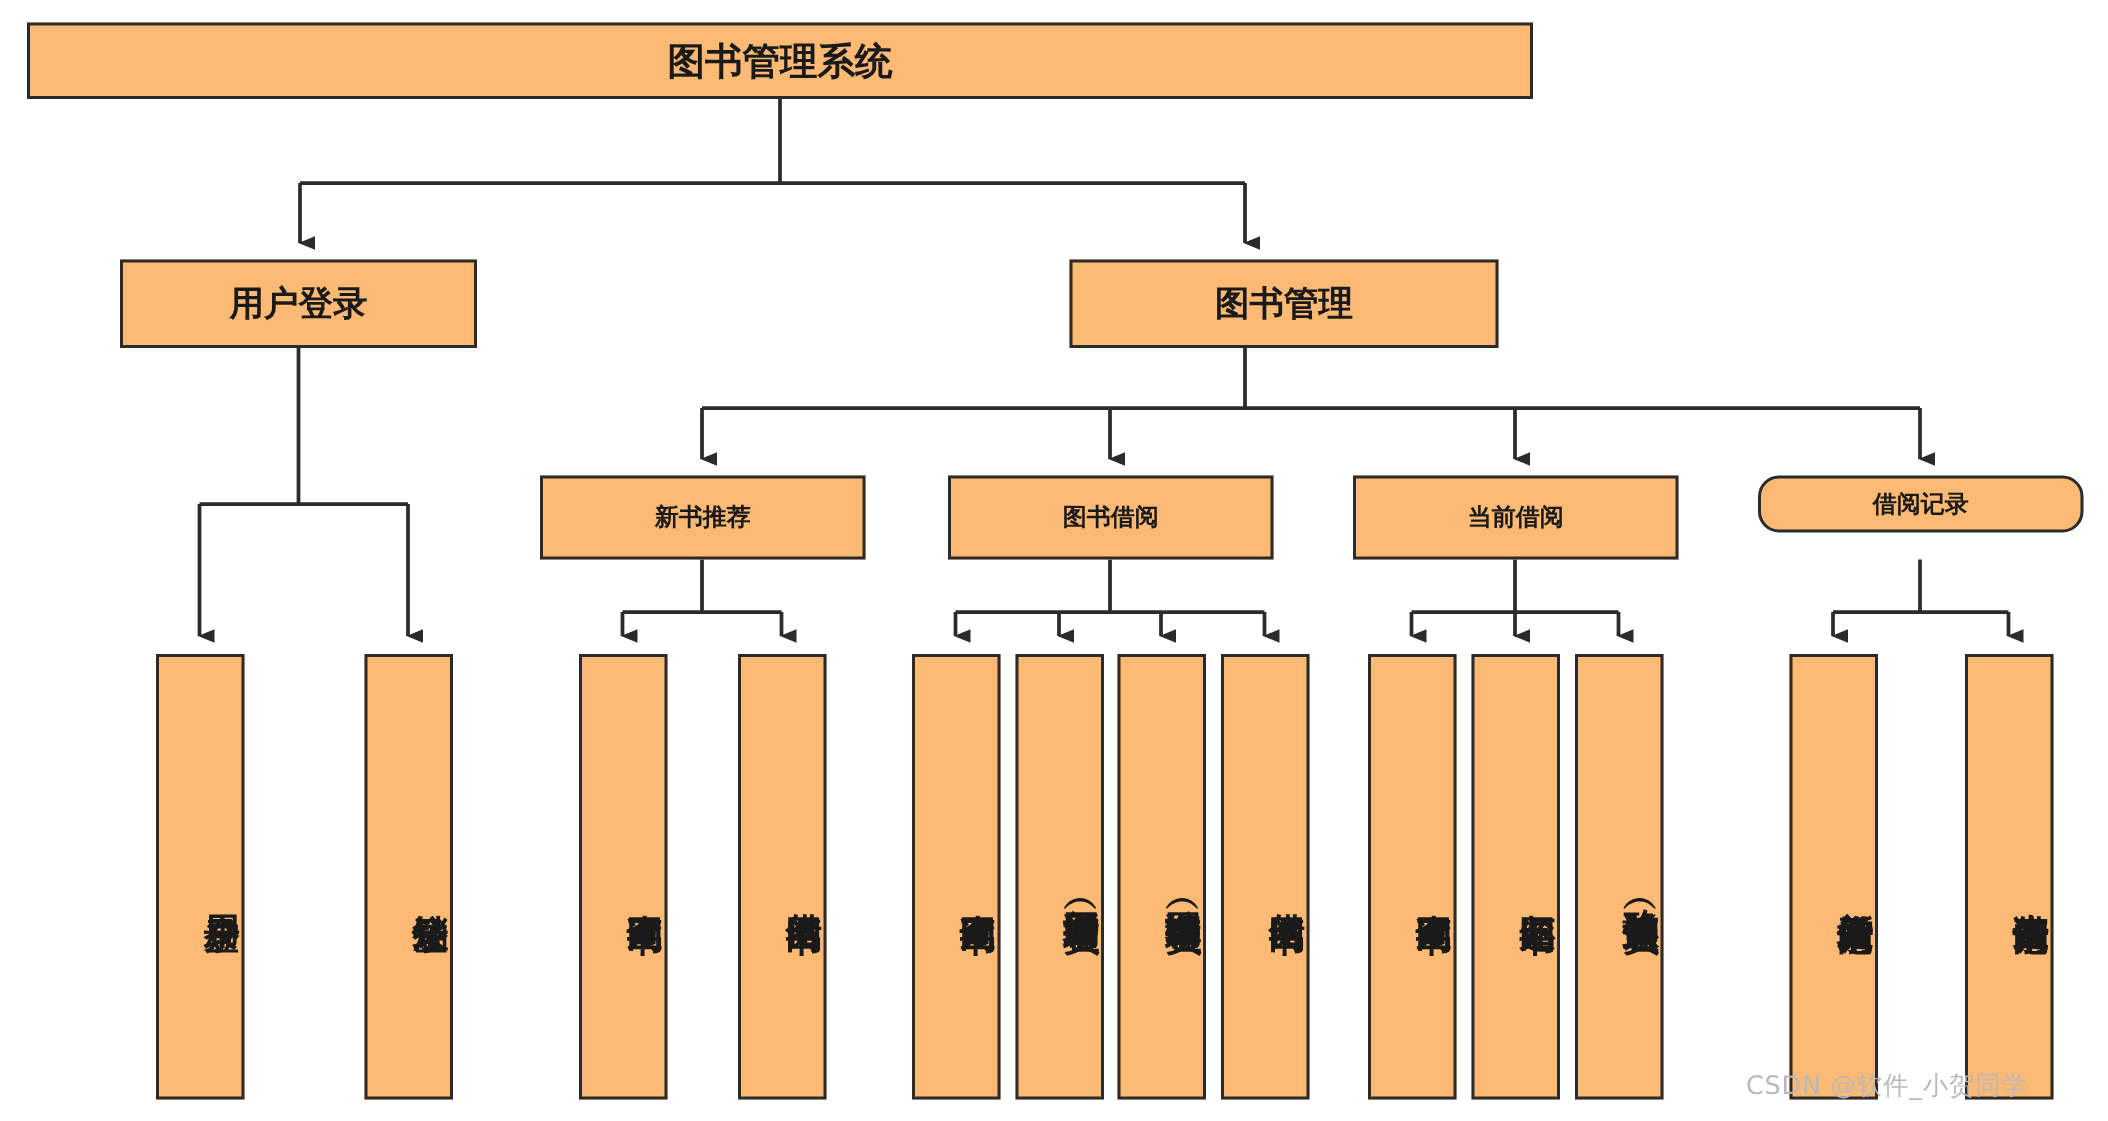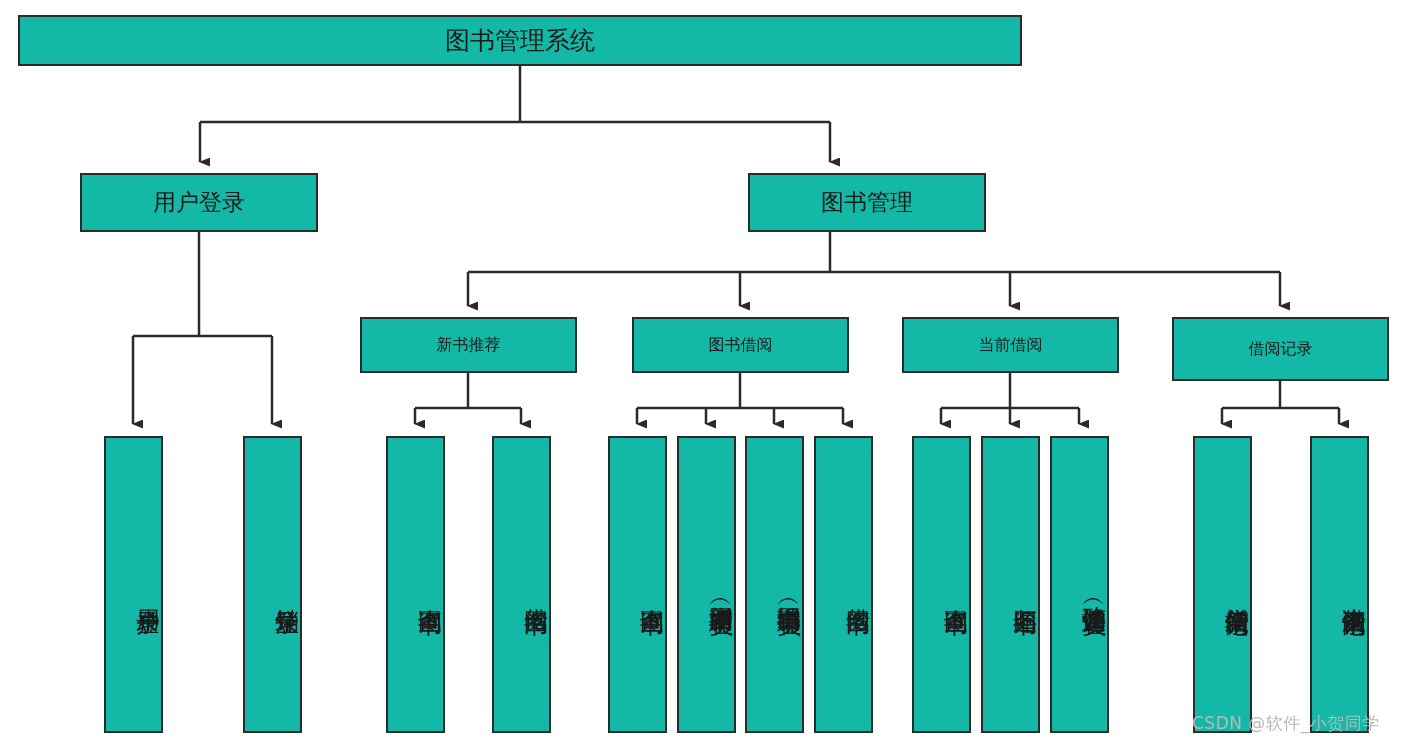--- a/index.html
+++ b/index.html
@@ -22,25 +22,26 @@
     left: 0;
     top: 0;
     width: 1405px;
     height: 747px;
     pointer-events: none;
   }
   .node {
     position: absolute;
     box-sizing: border-box;
     border: 2.5px solid #2b2b2b;
-    background: #14b8a6;
+    background: #fdba74;
     display: flex;
     align-items: center;
     justify-content: center;
     color: #1a1a1a;
+    font-weight: bold;
   }
   .node.root {
     font-size: 25px;
   }
   .node.lvl2 {
     font-size: 23px;
   }
   .node.lvl3 {
     font-size: 16px;
   }
@@ -54,21 +55,21 @@
     line-height: 1.12;
     letter-spacing: 1px;
   }
   .node.leaf span {
     writing-mode: vertical-rl;
     text-orientation: upright;
     display: block;
   }
   .watermark {
     position: absolute;
-    left: 1192px;
+    left: 1164px;
     top: 712px;
     font-size: 17px;
     color: #b9b9b9;
     white-space: nowrap;
     letter-spacing: 0.5px;
   }
 </style>
 </head>
 <body>
 
@@ -124,34 +125,34 @@
     </g>
   </svg>
 
   <div class="node root" style="left:18px; top:15px; width:1004px; height:51px;">
     <span>图书管理系统</span>
   </div>
 
   <div class="node lvl2" style="left:80px; top:173px; width:238px; height:59px;">
     <span>用户登录</span>
   </div>
-  <div class="node lvl2" style="left:748px; top:173px; width:238px; height:59px;">
+  <div class="node lvl2" style="left:713px; top:173px; width:286px; height:59px;">
     <span>图书管理</span>
   </div>
 
   <div class="node lvl3" style="left:360px; top:317px; width:217px; height:56px;">
     <span>新书推荐</span>
   </div>
   <div class="node lvl3" style="left:902px; top:317px; width:217px; height:56px;">
     <span>当前借阅</span>
   </div>
   <div class="node lvl3" style="left:632px; top:317px; width:217px; height:56px;">
     <span>图书借阅</span>
   </div>
-  <div class="node lvl3" style="left:1172px; top:317px; width:217px; height:64px;">
+  <div class="node lvl3" style="left:1172px; top:317px; width:217px; height:38px;border-radius:14px;">
     <span>借阅记录</span>
   </div>
 
   <div class="node leaf" style="left:104px; top:436px; width:59px; height:297px;">
     <span>用户登录</span>
   </div>
   <div class="node leaf" style="left:243px; top:436px; width:59px; height:297px;">
     <span>注销登录</span>
   </div>
 

